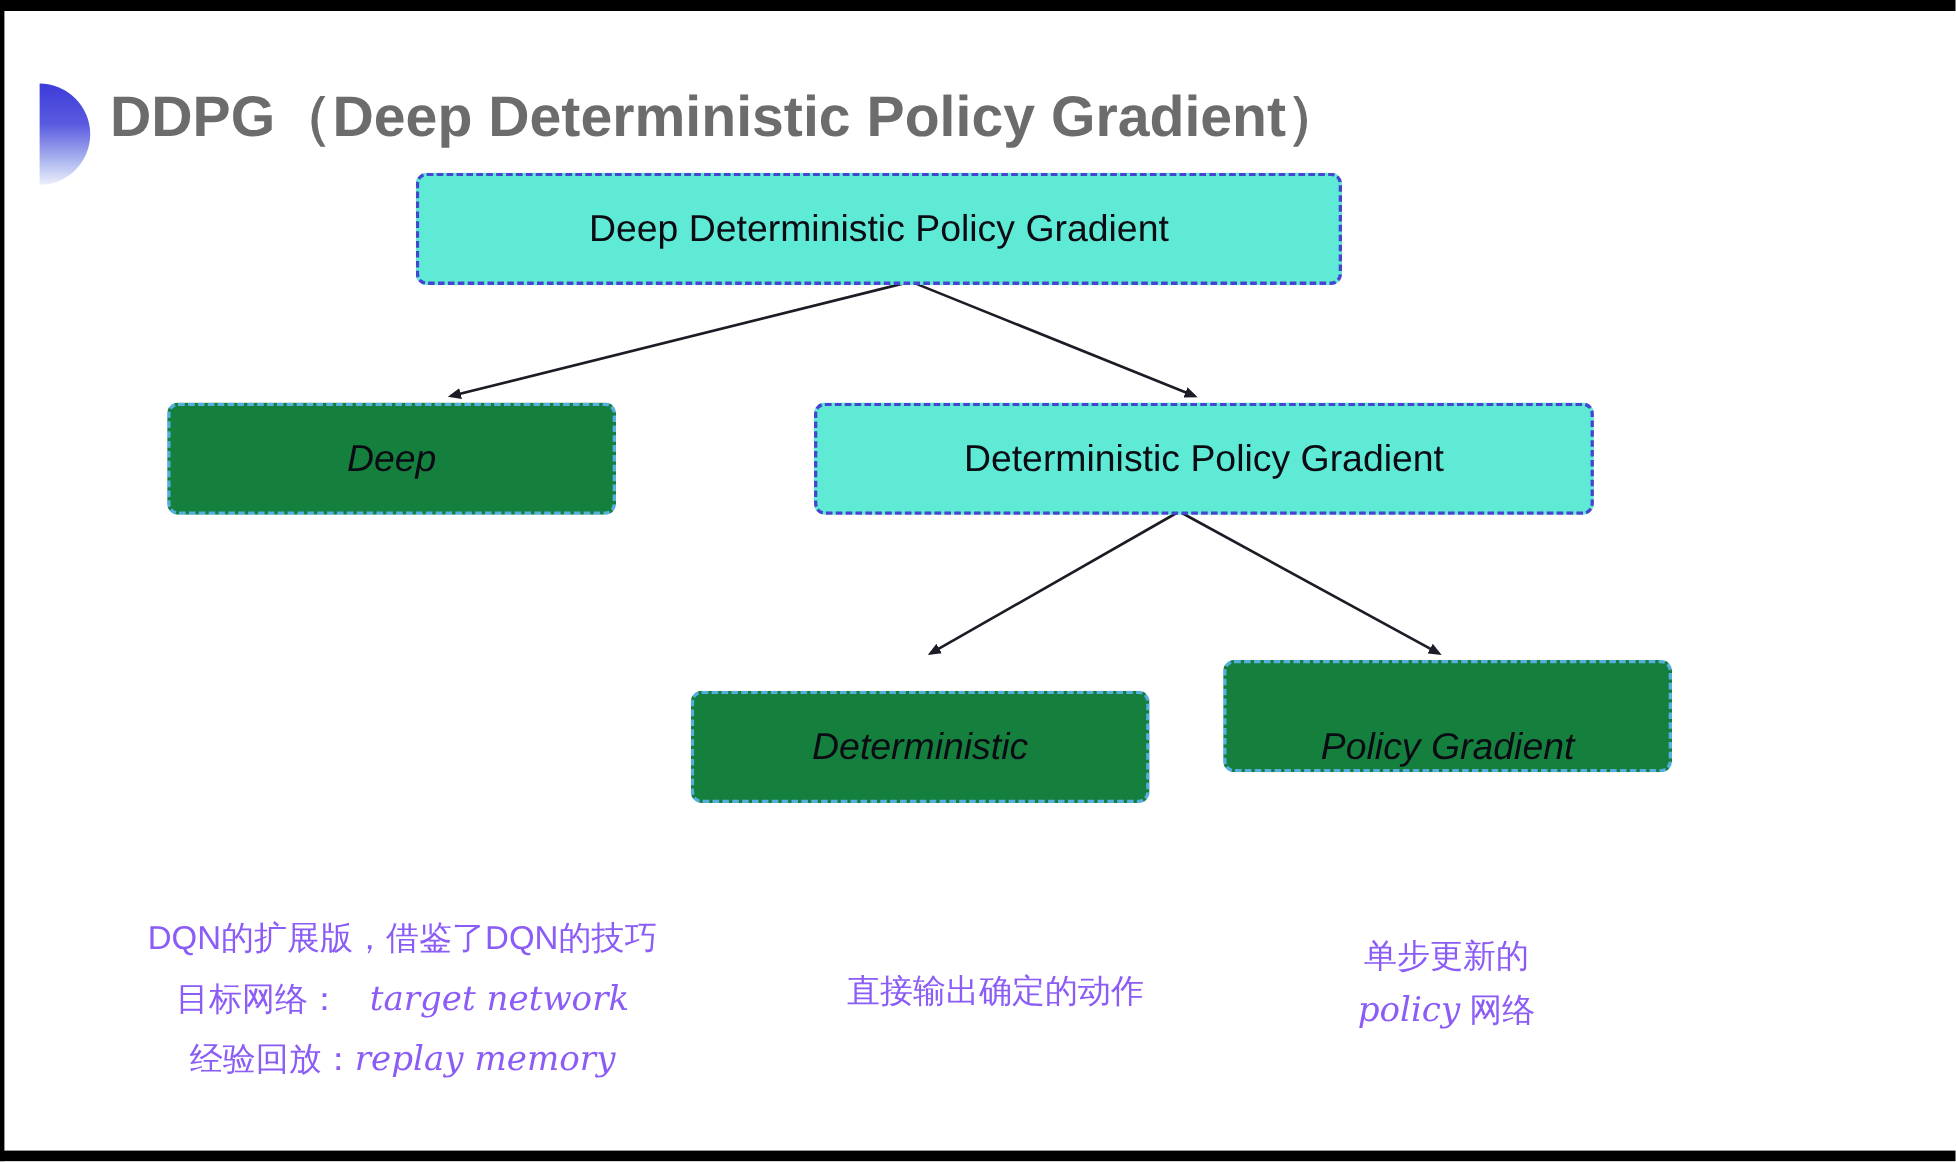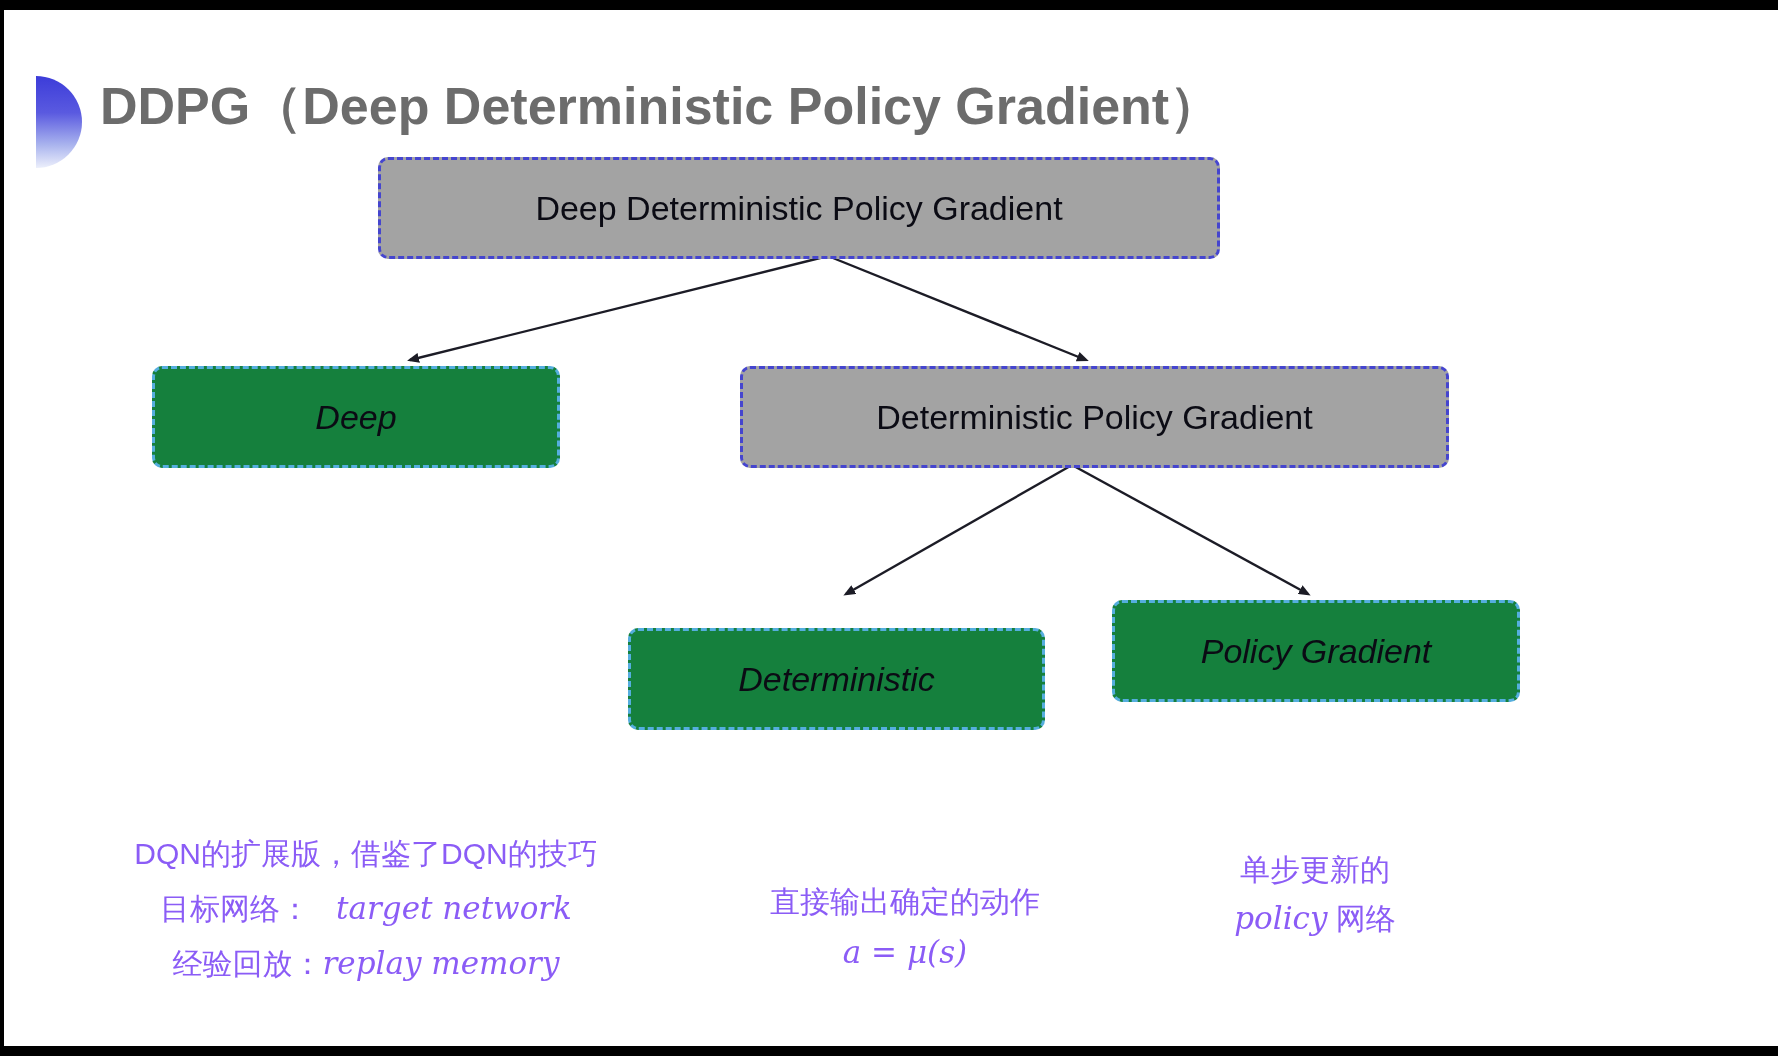--- a/index.html
+++ b/index.html
@@ -22,28 +22,28 @@
     position:absolute;left:100px;top:72px;width:1400px;height:74px;
     font-size:52px;font-weight:700;color:#6c6c6c;letter-spacing:0px;
     white-space:nowrap;
   }
 
   
   .node{
     position:absolute;display:flex;align-items:center;justify-content:center;
     border-radius:10px;font-size:34px;color:#0b0b14;text-align:center;
   }
-  .node.purple{background:#a3a3a3;border:3px dashed #4545cf;}
+  .node.purple{background:#5eead4;border:3px dashed #4545cf;}
   .node.cyan{background:#15803d;border:3px dashed #55aede;font-style:italic;}
 
   .node-ddpg{left:378px;top:157px;width:836px;height:96px;}
   .node-deep{left:152px;top:366px;width:402px;height:96px;}
   .node-dpg{left:740px;top:366px;width:703px;height:96px;}
   .node-deterministic{left:628px;top:600px;width:411px;height:96px;margin-top:28px;}
-  .node-pg{left:1112px;top:600px;width:402px;height:96px;}
+  .node-pg{left:1112px;top:600px;width:402px;height:96px;align-items:flex-end;}
 
   .arrows{position:absolute;left:0;top:0;width:1778px;height:1056px;pointer-events:none;}
 
   
   .annot{position:absolute;text-align:center;color:#8b5cf6;}
   .annot .line{font-size:30px;line-height:55px;white-space:nowrap;}
   .ital{font-family:"DejaVu Serif","Liberation Serif",serif;font-style:italic;font-size:31px;}
   .gapL{display:inline-block;width:26px;}
   .annot-deep{left:96px;top:826px;width:540px;}
   .annot-det{left:690px;top:877px;width:430px;}
@@ -96,23 +96,20 @@
     <div class="line">
       <span>目标网络：</span><span class="gapL"></span><span class="ital">target network</span>
     </div>
     <div class="line">
       <span>经验回放：</span><span class="ital">replay memory</span>
     </div>
   </div>
 
   <div class="annot annot-det">
     <div class="line">直接输出确定的动作</div>
-    <div class="line">
-      <span class="ital">a = μ(s)</span>
-    </div>
   </div>
 
   <div class="annot annot-pg">
     <div class="line">单步更新的</div>
     <div class="line">
       <span class="ital">policy</span><span> 网络</span>
     </div>
   </div>
 
 </div>

